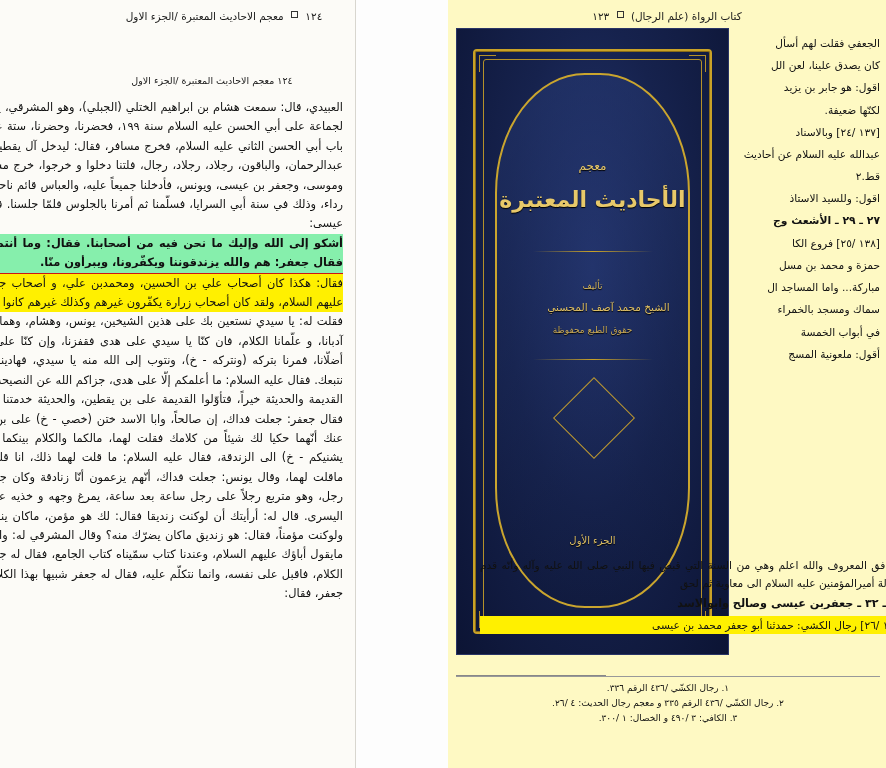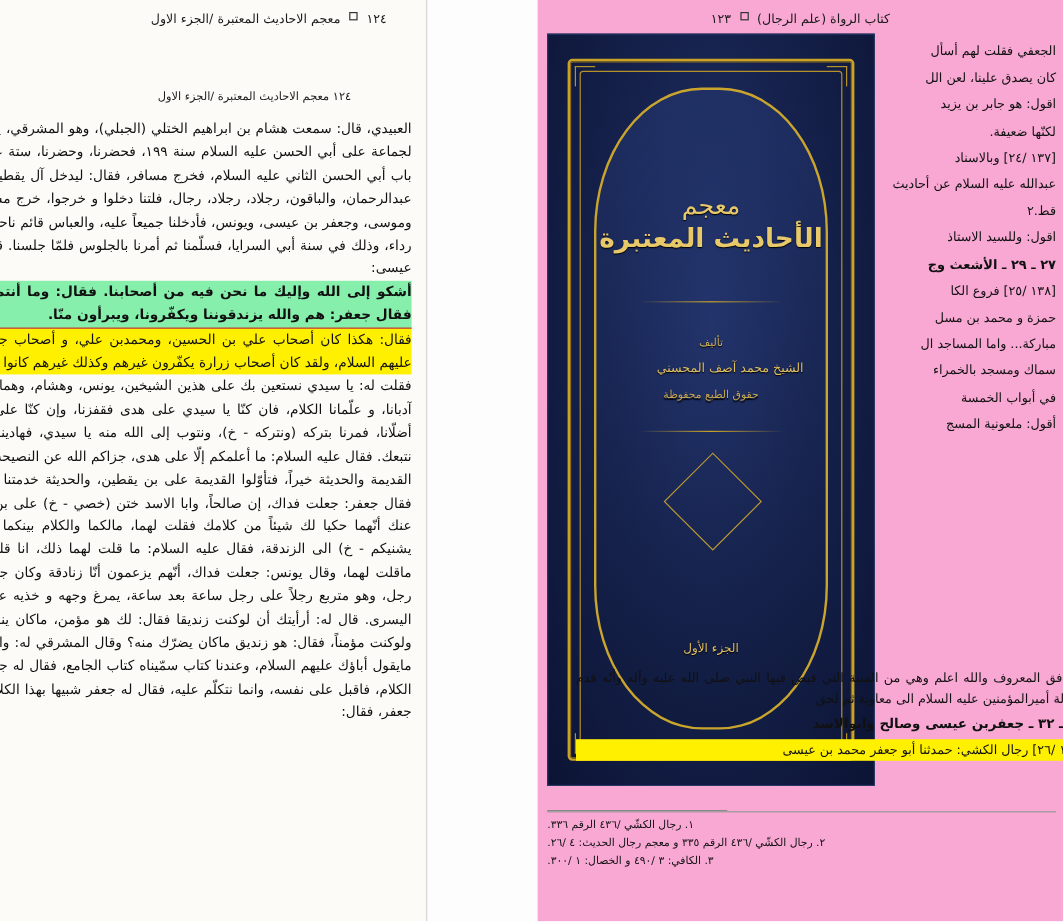--- a/index.html
+++ b/index.html
@@ -88,21 +88,21 @@
     font-weight: bold;
   }
 
   
   .right-side {
     position: absolute;
     left: 448px;
     top: 0;
     width: 438px;
     height: 768px;
-    background: #f9a8d4;
+    background: #fef9c3;
     box-sizing: border-box;
     overflow: hidden;
   }
   .right-header {
     position: absolute;
     top: 10px;
     left: 0;
     width: 438px;
     text-align: center;
     direction: rtl;
@@ -162,21 +162,21 @@
   .cover-text {
     position: absolute;
     left: 0;
     right: 0;
     text-align: center;
     direction: rtl;
     color: #e8c96a;
     font-family: "DejaVu Sans", sans-serif;
     text-shadow: 0 1px 1px #000;
   }
-  .cover-t1 { top: 130px; font-size: 21px; letter-spacing: 1px; }
+  .cover-t1 { top: 130px; font-size: 12px; letter-spacing: 1px; }
   .cover-t2 { top: 158px; font-size: 22px; font-weight: bold; letter-spacing: 1px; }
   .cover-t3 { top: 252px; font-size: 9px; color: #cdb05c; }
   .cover-t4 { top: 272px; font-size: 10.5px; color: #ddbe63; padding-left: 32px; }
   .cover-t5 { top: 296px; font-size: 9px; color: #c6a755; }
   .cover-t6 { bottom: 108px; font-size: 10px; color: #ddbe63; }
   .cover-orn {
     position: absolute;
     left: 50%;
     transform: translateX(-50%);
     width: 120px;
@@ -242,21 +242,21 @@
   }
   .footnotes-right {
     position: absolute;
     left: 8px;
     bottom: 42px;
     width: 424px;
     direction: rtl;
     font-size: 9px;
     line-height: 15px;
     color: #111;
-    text-align: left;
+    text-align: center;
     border-top: 1px solid #999;
     padding-top: 4px;
   }
   .fn-rule {
     position: absolute;
     left: 8px;
     bottom: 92px;
     width: 150px;
     height: 1px;
     background: #888;

